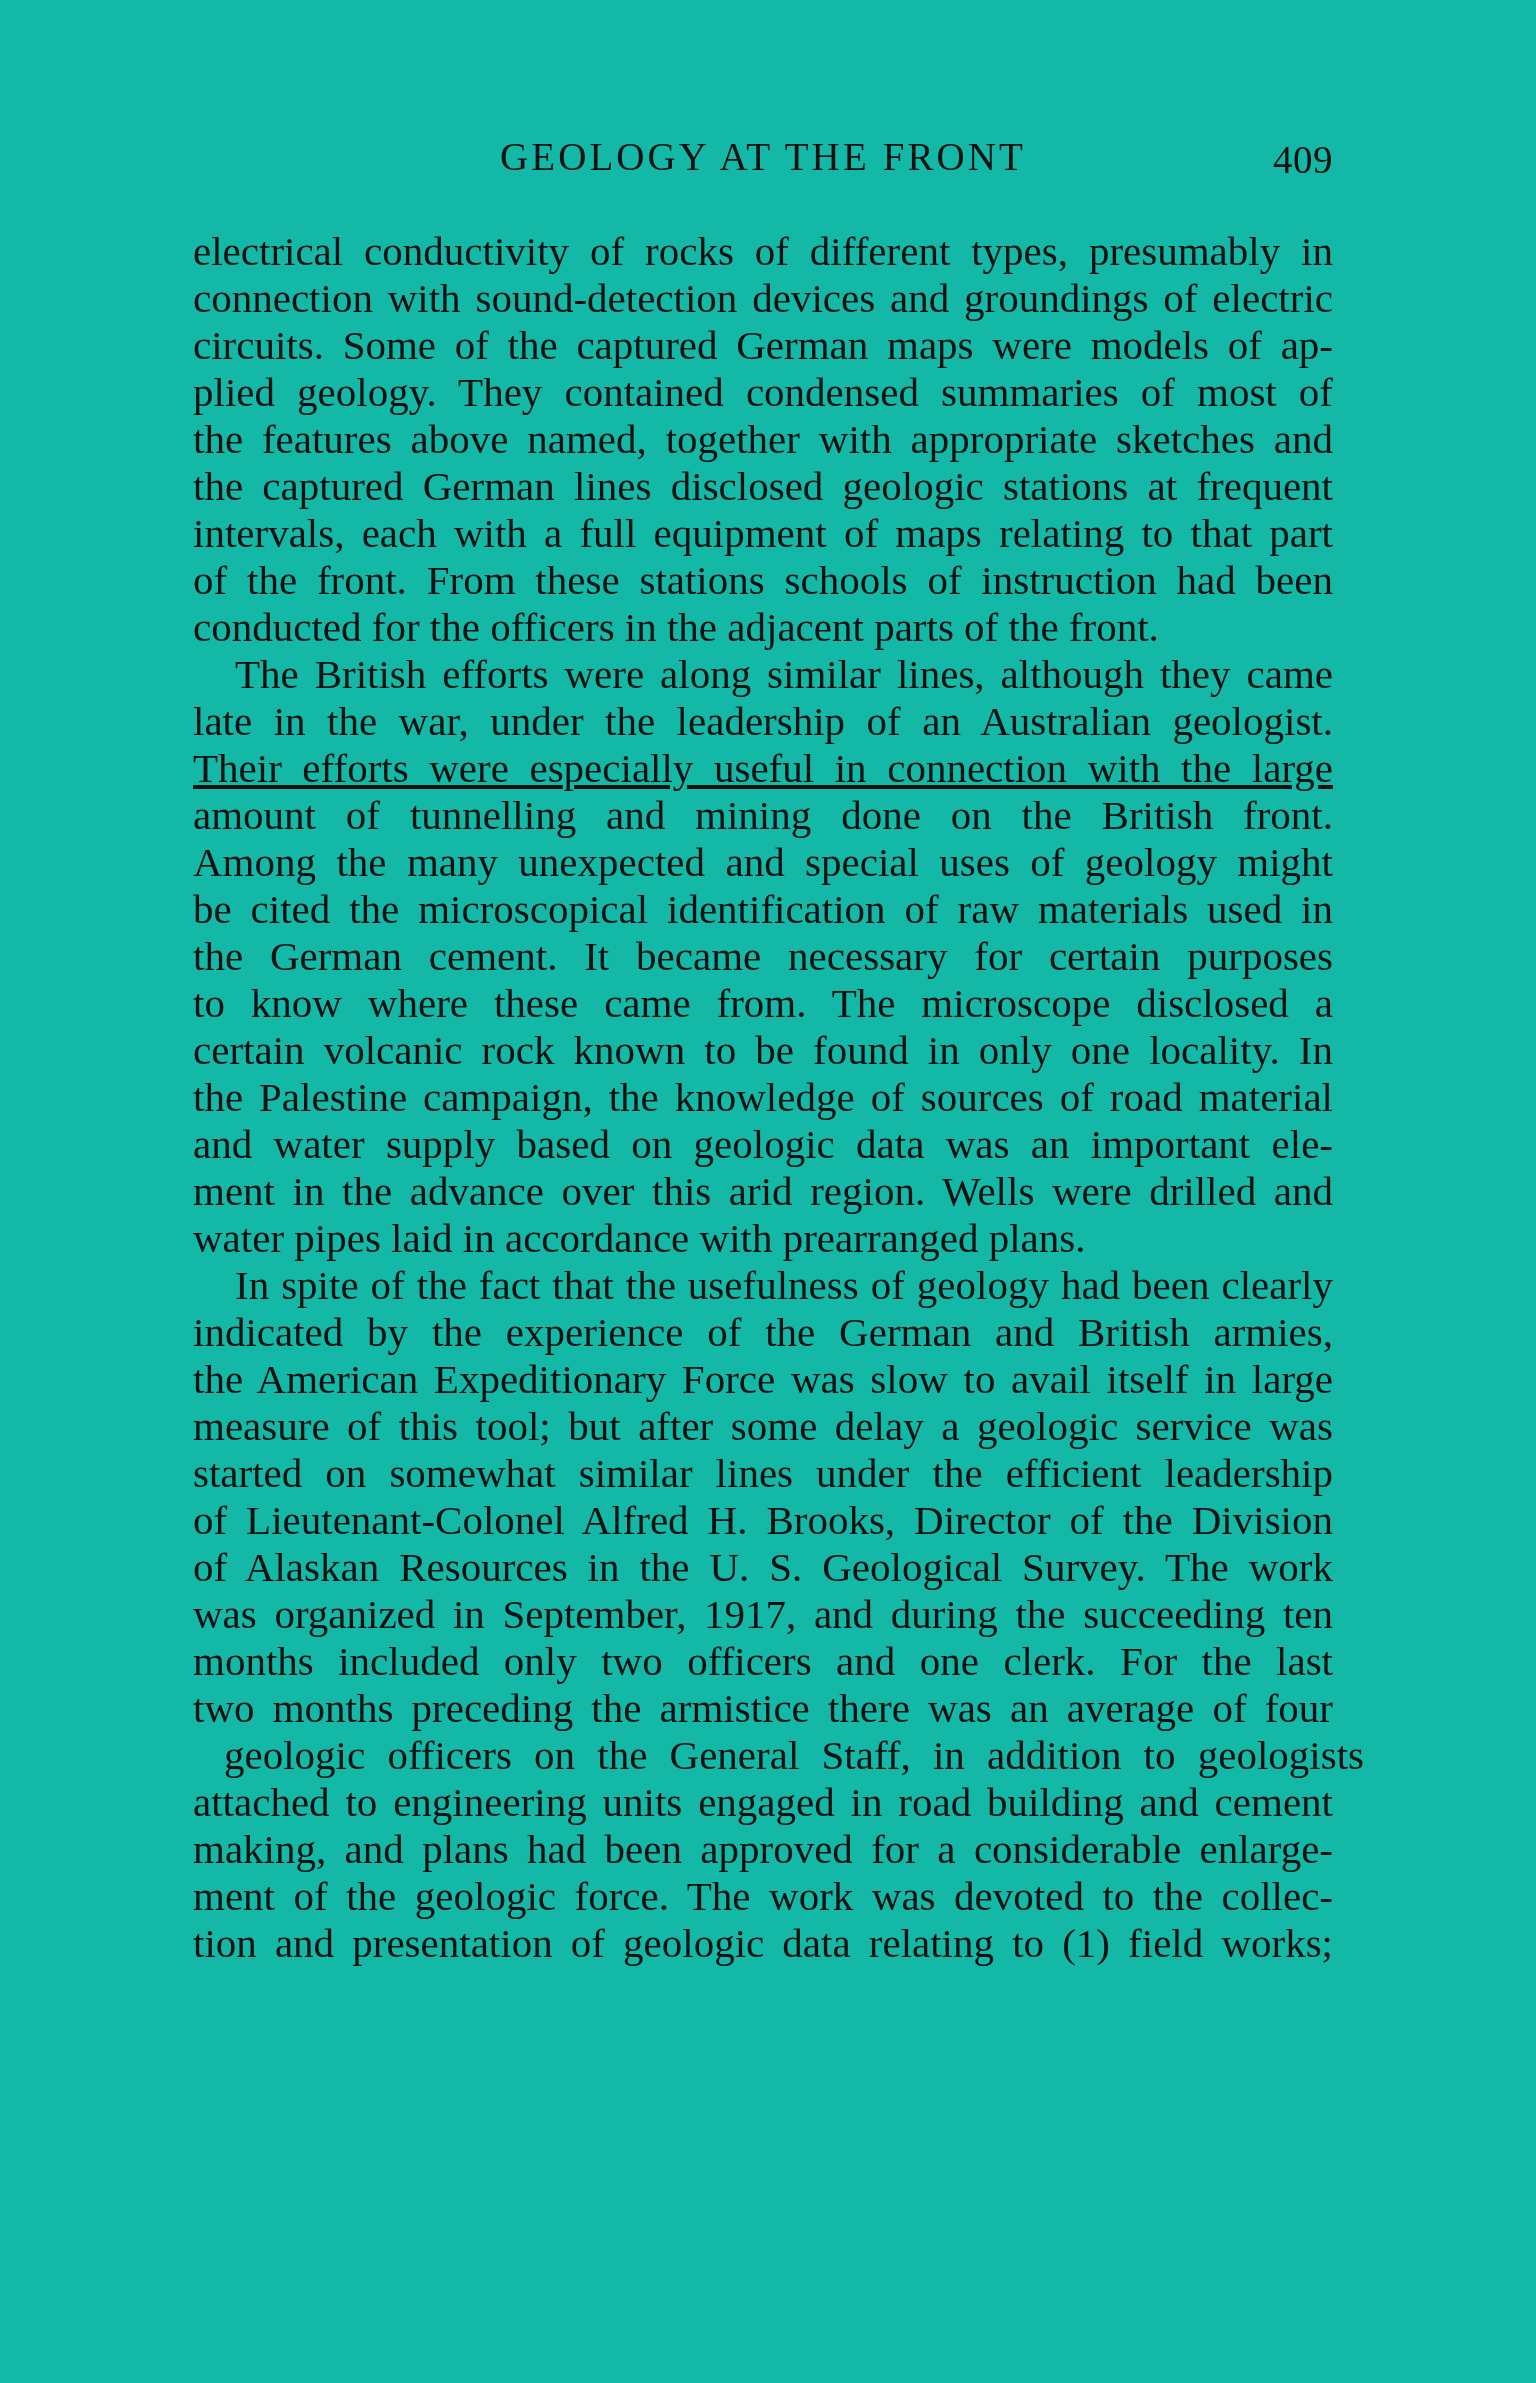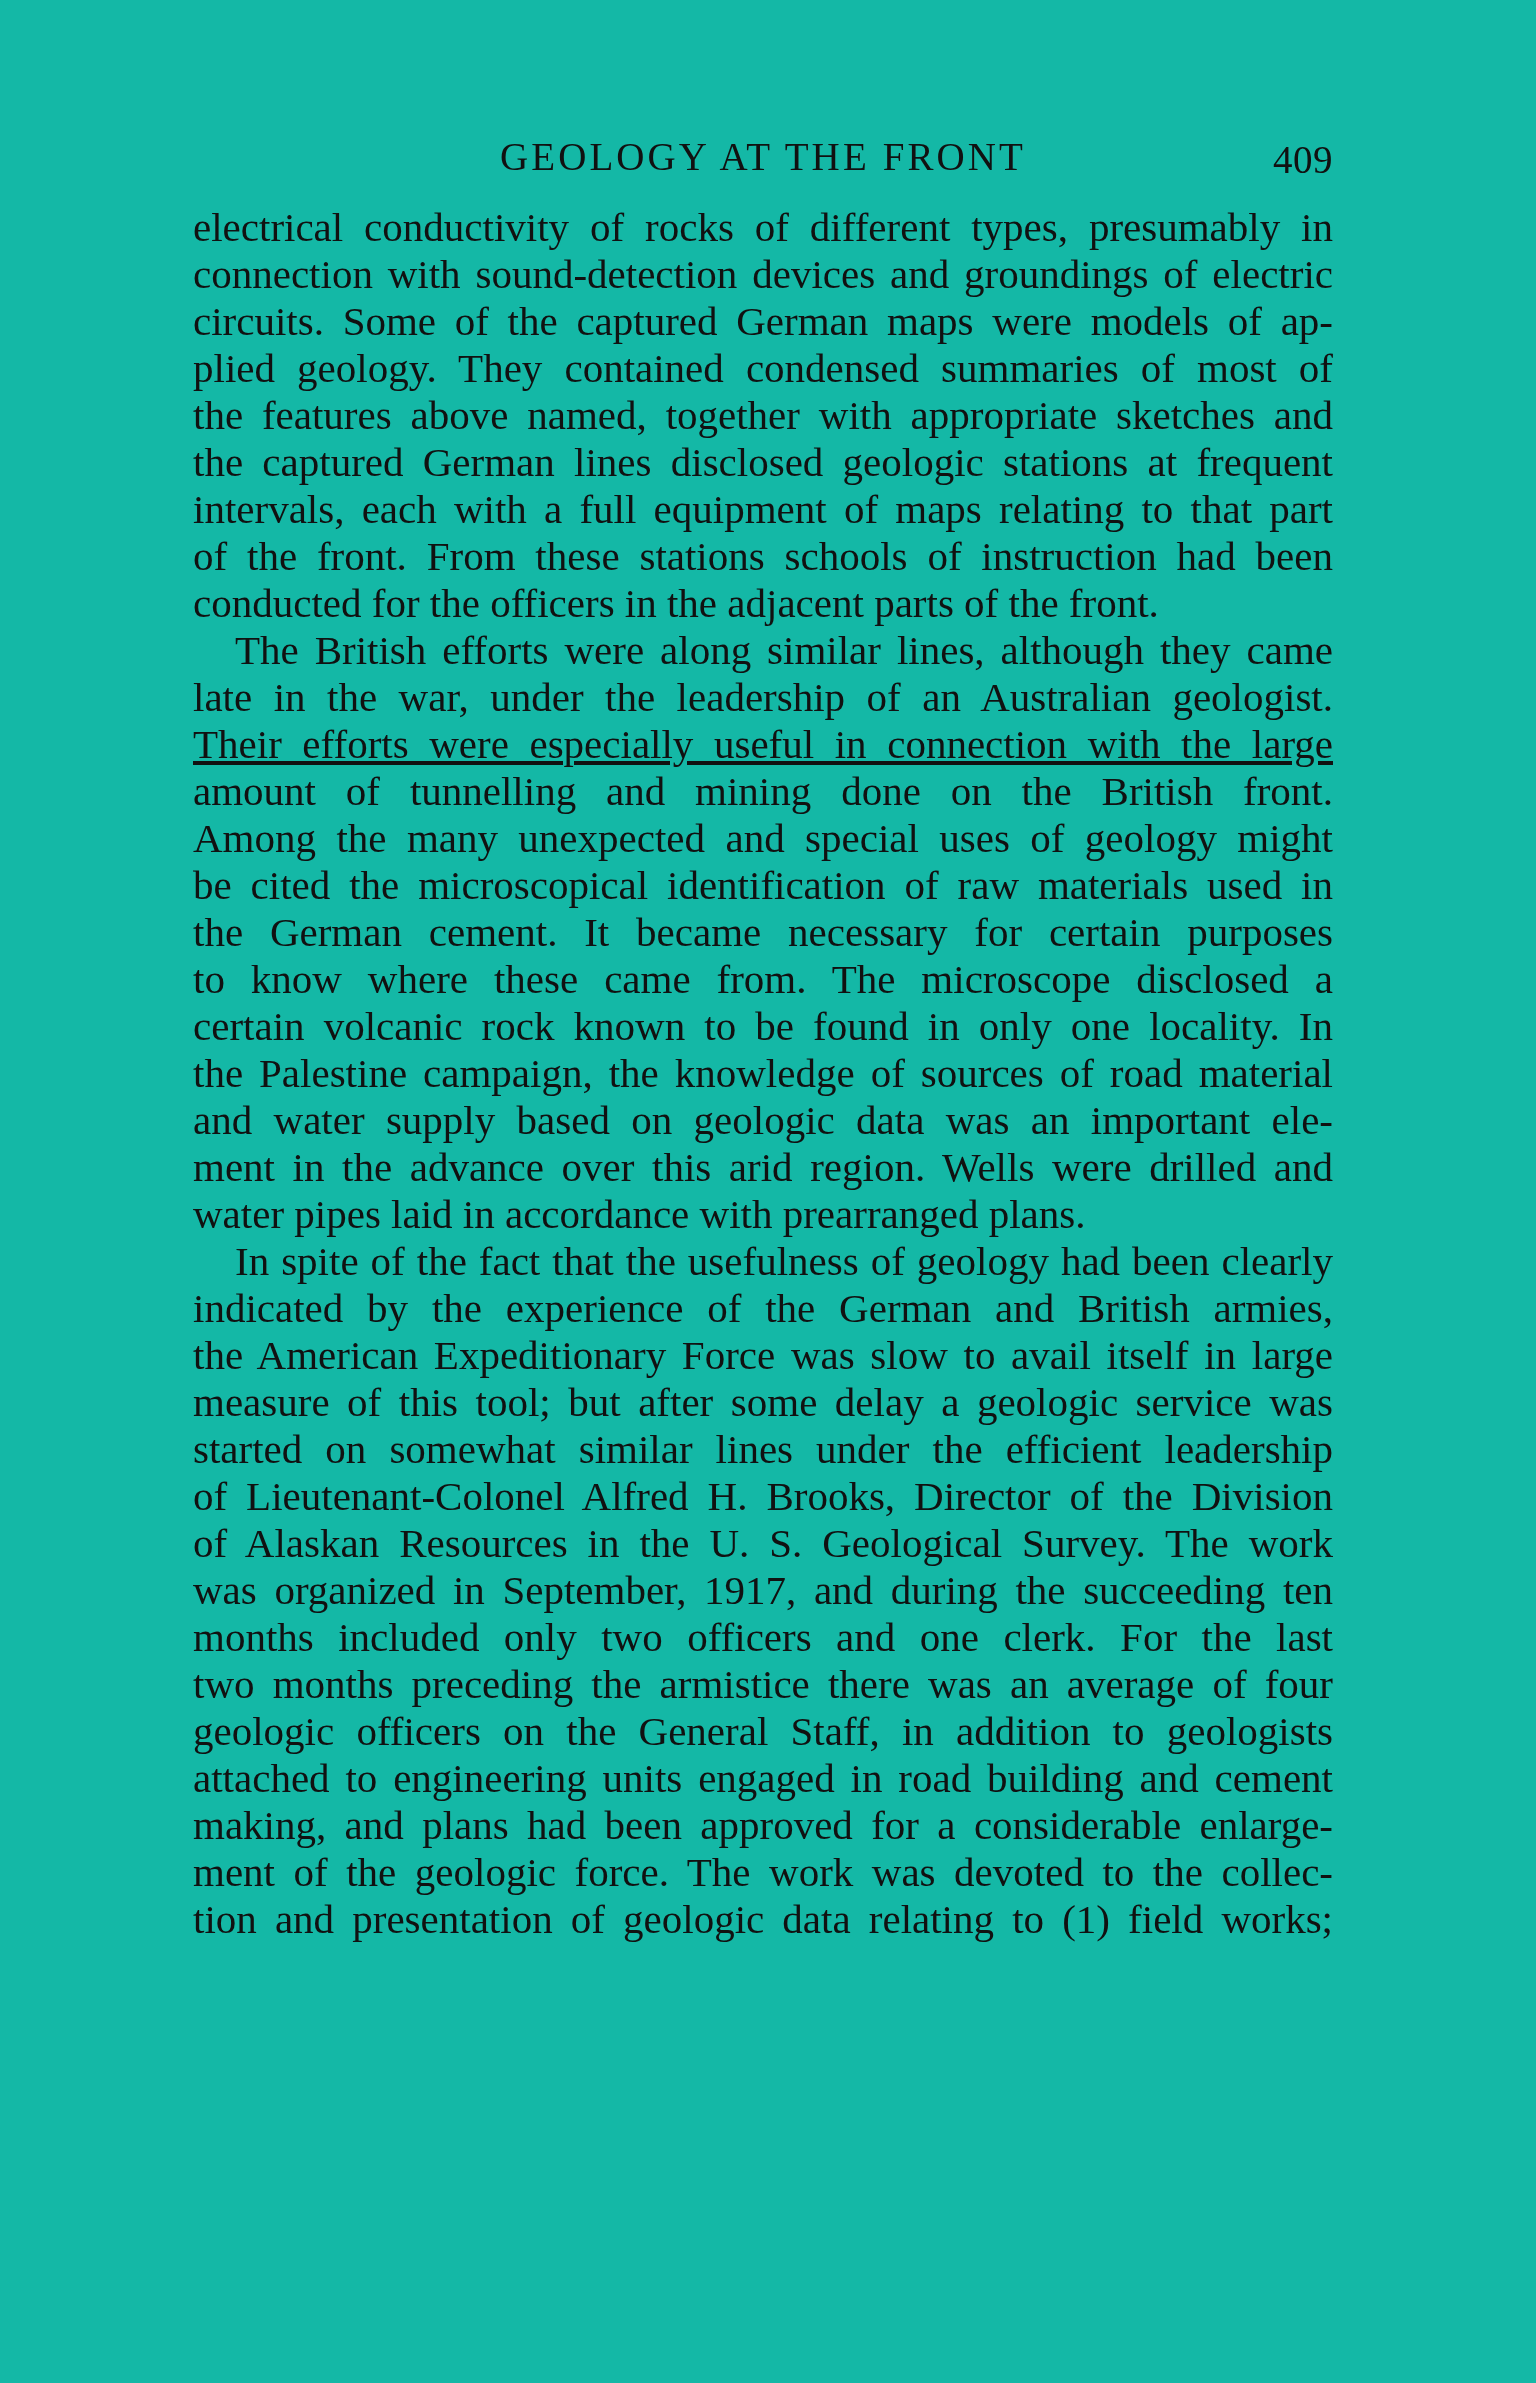--- a/index.html
+++ b/index.html
@@ -44,21 +44,21 @@
       position: absolute;
       right: 0;
       top: 3.8px;
       font-size: 39px;
       line-height: 46px;
       letter-spacing: 0.5px;
     }
     .body-text {
       position: absolute;
       left: 193px;
-      top: 204px;
+      top: 228px;
       width: 1140px;
     }
     .line {
       display: block;
       height: 47px;
       line-height: 47px;
       font-size: 41px;
       white-space: nowrap;
       text-align: justify;
       text-align-last: justify;
@@ -183,21 +183,21 @@
       <div class="line">
           <span style="display: block; width: 100%; white-space: normal; text-align: justify; text-align-last: justify;">was organized in September, 1917, and during the succeeding ten</span>
         </div>
       <div class="line">
           <span style="display: block; width: 100%; white-space: normal; text-align: justify; text-align-last: justify;">months included only two officers and one clerk.  For the last</span>
         </div>
       <div class="line">
           <span style="display: block; width: 100%; white-space: normal; text-align: justify; text-align-last: justify;">two months preceding the armistice there was an average of four</span>
         </div>
       <div class="line">
-          <span style="display: block; width: 100%; white-space: normal; text-align: justify; text-align-last: justify;">geologic officers on the General Staff, in addition to geologists</span>
+          <span style="display: block; width: 100%; white-space: normal; text-align: justify; text-align-last: justify; margin-left: 31px;">geologic officers on the General Staff, in addition to geologists</span>
         </div>
       <div class="line">
           <span style="display: block; width: 100%; white-space: normal; text-align: justify; text-align-last: justify;">attached to engineering units engaged in road building and cement</span>
         </div>
       <div class="line">
           <span style="display: block; width: 100%; white-space: normal; text-align: justify; text-align-last: justify;">making, and plans had been approved for a considerable enlarge-</span>
         </div>
       <div class="line">
           <span style="display: block; width: 100%; white-space: normal; text-align: justify; text-align-last: justify;">ment of the geologic force.  The work was devoted to the collec-</span>
         </div>

